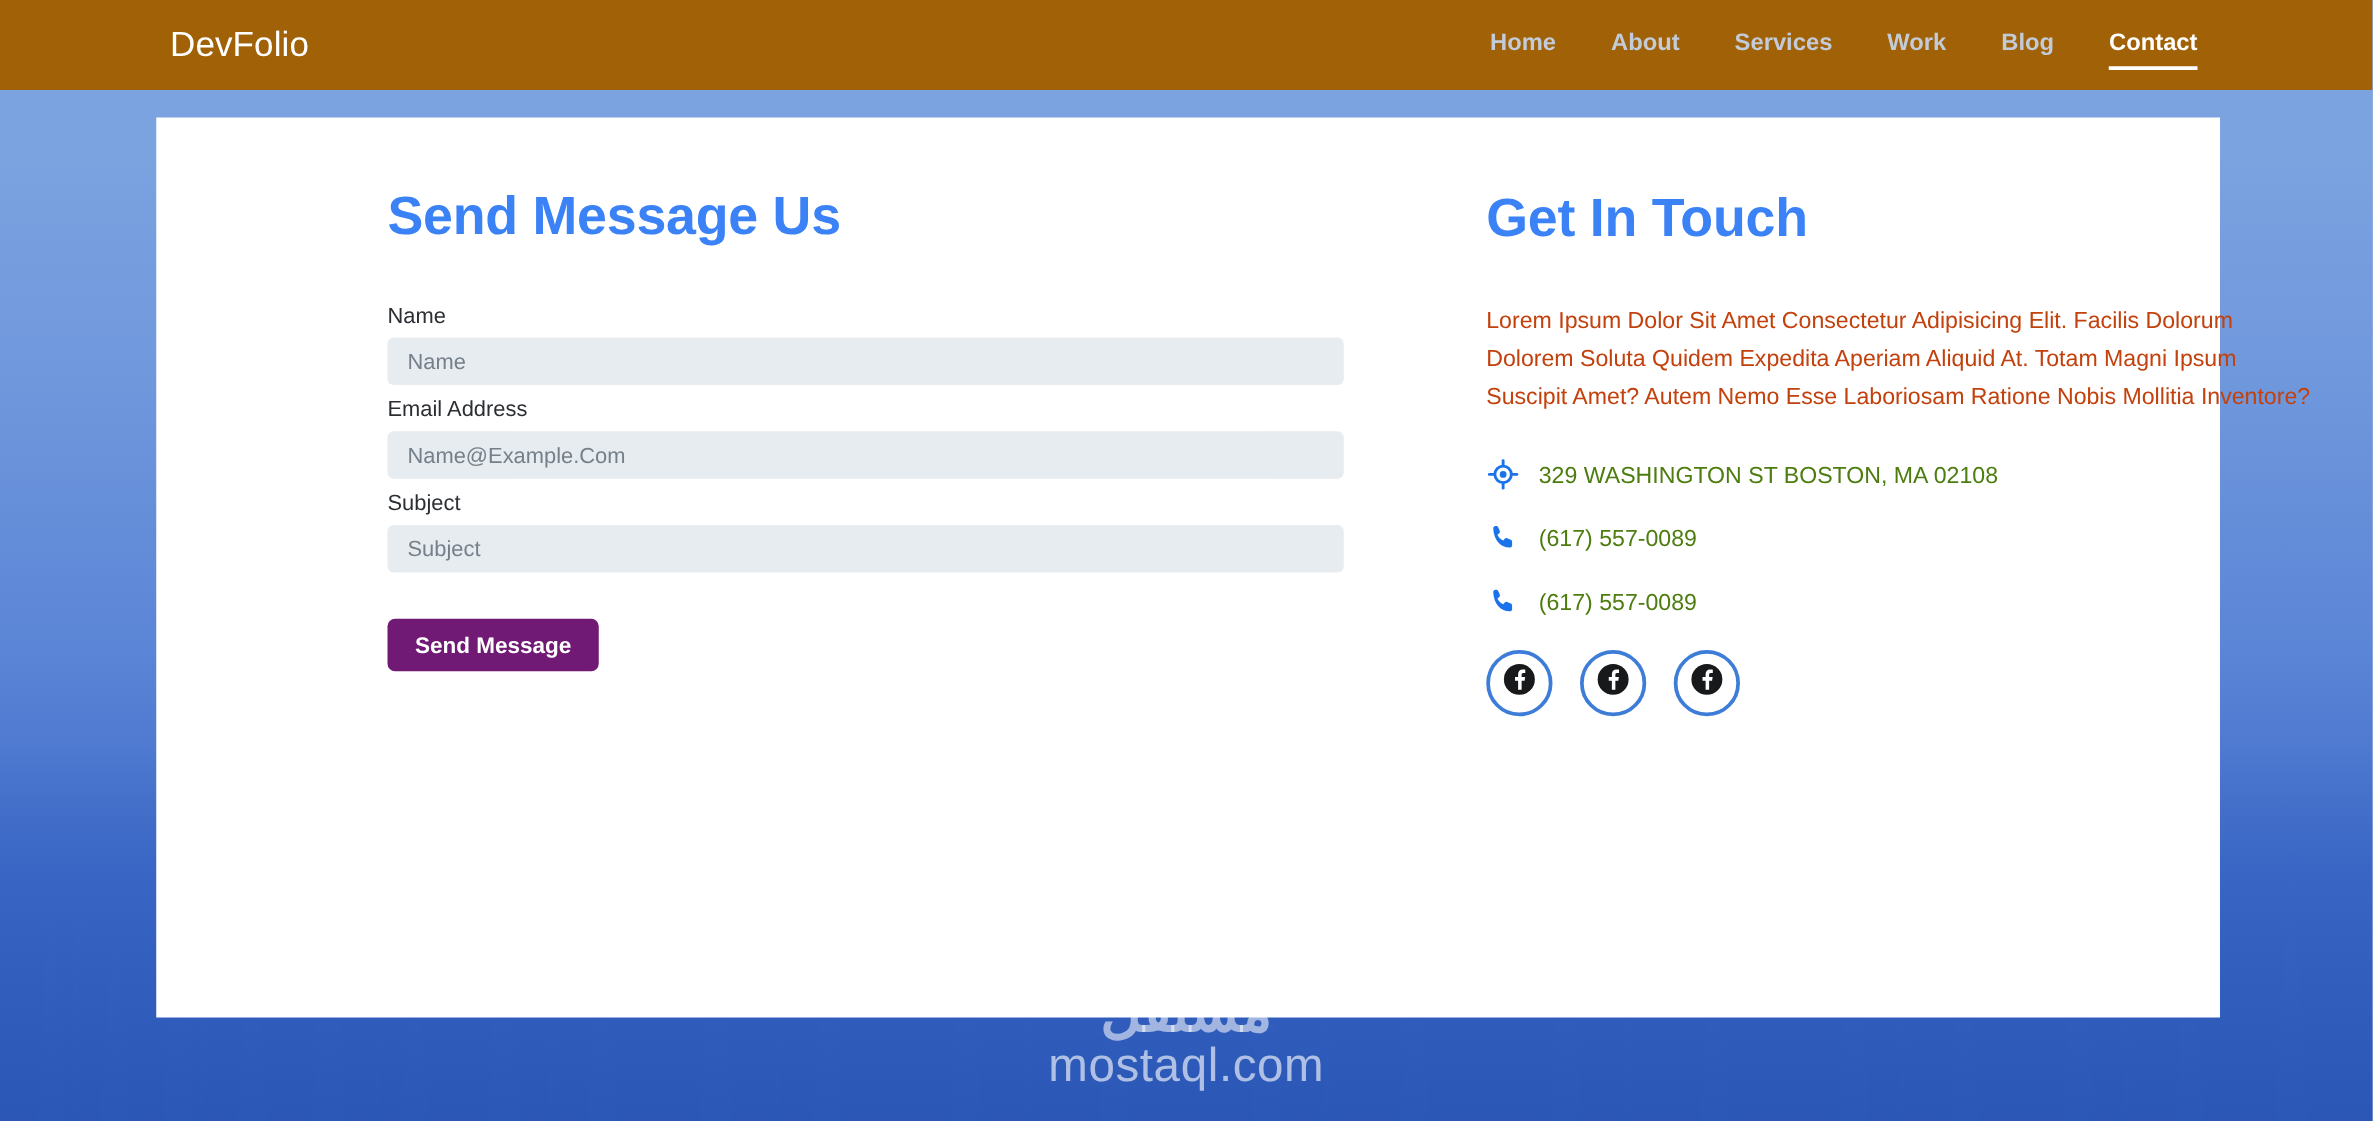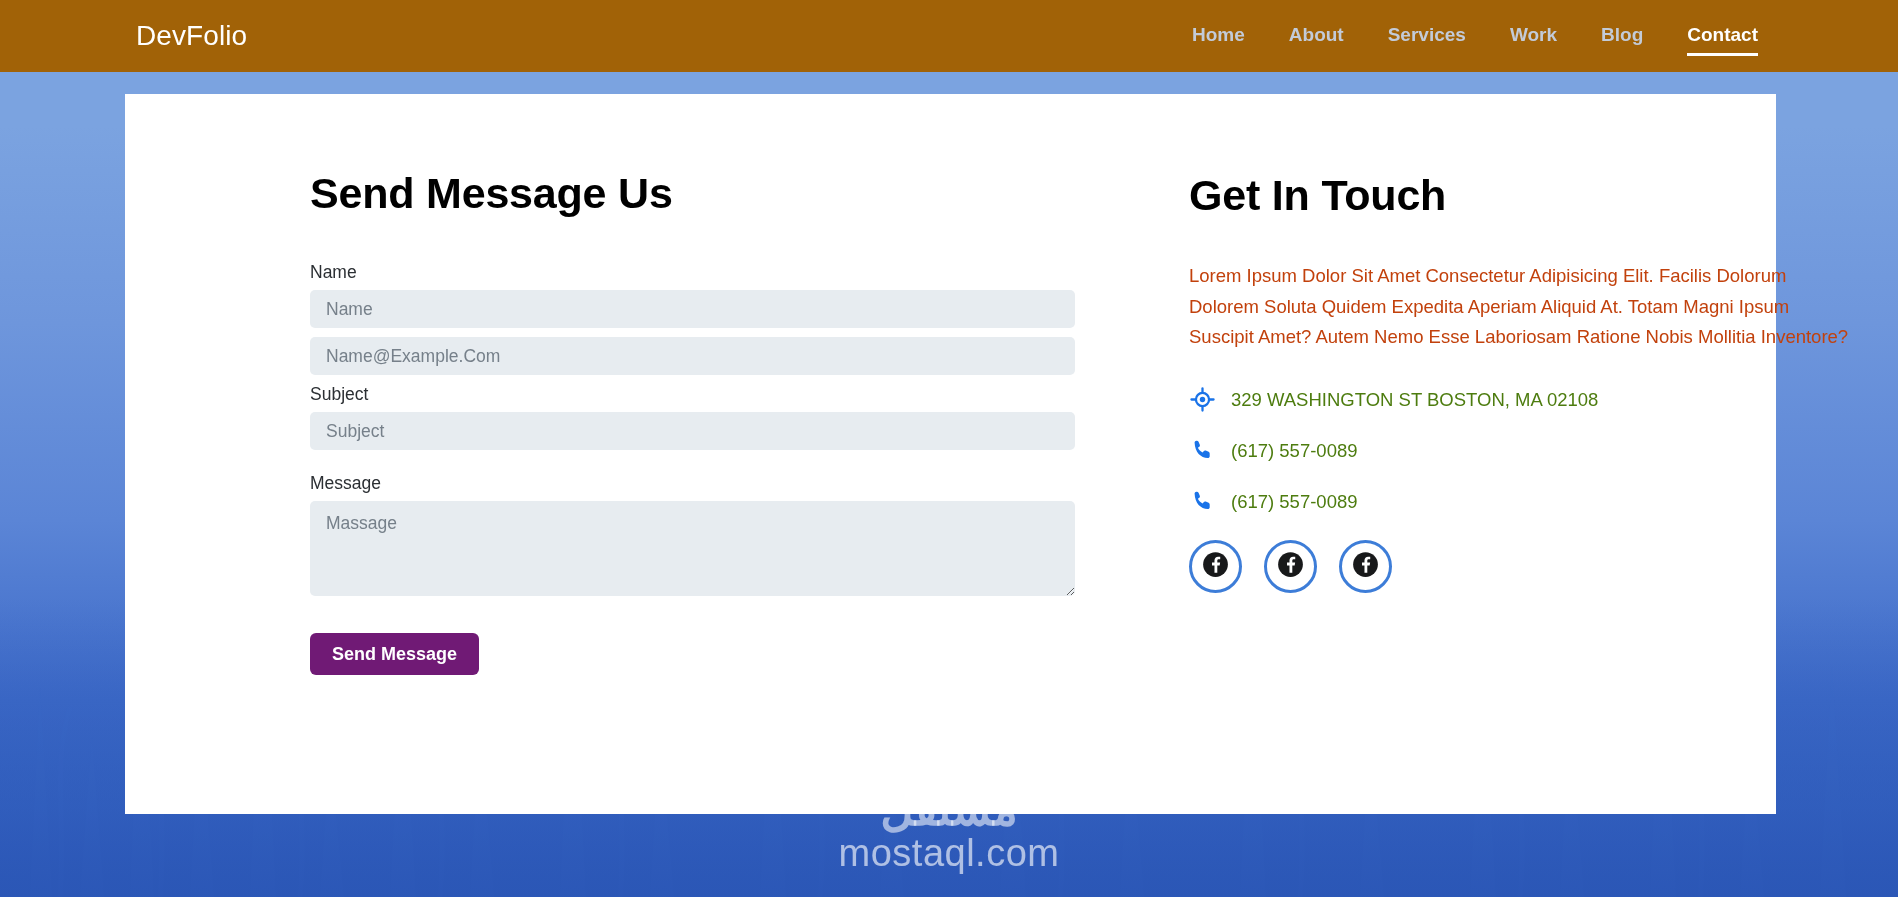--- a/index.html
+++ b/index.html
@@ -103,24 +103,23 @@
     z-index: 5;
     display: flex;
     padding: 56px 60px 0 60px;
   }
   .col-left  { width: 820px; padding-left: 125px; }
   .col-right { flex: 1; padding-left: 184px; padding-top: 2px; }
 
   .section-title {
     font-size: 43px;
     font-weight: 600;
-    color: #000000;
+    color: #3b82f6;
     letter-spacing: -0.2px;
     line-height: 1.1;
-    margin-top: 20px;
   }
 
   
   .form { margin-top: 45px; width: 765px; }
   .field-label {
     font-size: 17.5px;
     color: #2b2f33;
     margin-bottom: 7px;
     display: block;
   }
@@ -297,32 +296,29 @@
     <h1 class="section-title">Send Message Us</h1>
 
     <form class="form">
 
       <div class="field-group">
         <label class="field-label">Name</label>
         <input class="field-input" type="text" placeholder="Name" style="">
       </div>
 
       <div class="field-group">
+        <label class="field-label">Email Address</label>
         <input class="field-input" type="email" placeholder="Name@Example.Com" style="">
       </div>
 
       <div class="field-group">
         <label class="field-label">Subject</label>
         <input class="field-input" type="text" placeholder="Subject" style="">
       </div>
 
-      <div class="field-group msg">
-        <label class="field-label">Message</label>
-        <textarea class="field-textarea" placeholder="Massage" style=""></textarea>
-      </div>
 
       <button class="submit-button" type="submit">Send Message</button>
     </form>
   </section>
 
   <section class="col-right">
     <h1 class="section-title">Get In Touch</h1>
     <p class="intro-text">Lorem Ipsum Dolor Sit Amet Consectetur Adipisicing Elit. Facilis Dolorum Dolorem Soluta Quidem Expedita Aperiam Aliquid At. Totam Magni Ipsum Suscipit Amet? Autem Nemo Esse Laboriosam Ratione Nobis Mollitia Inventore?</p>
 
     <div class="contact-list">

